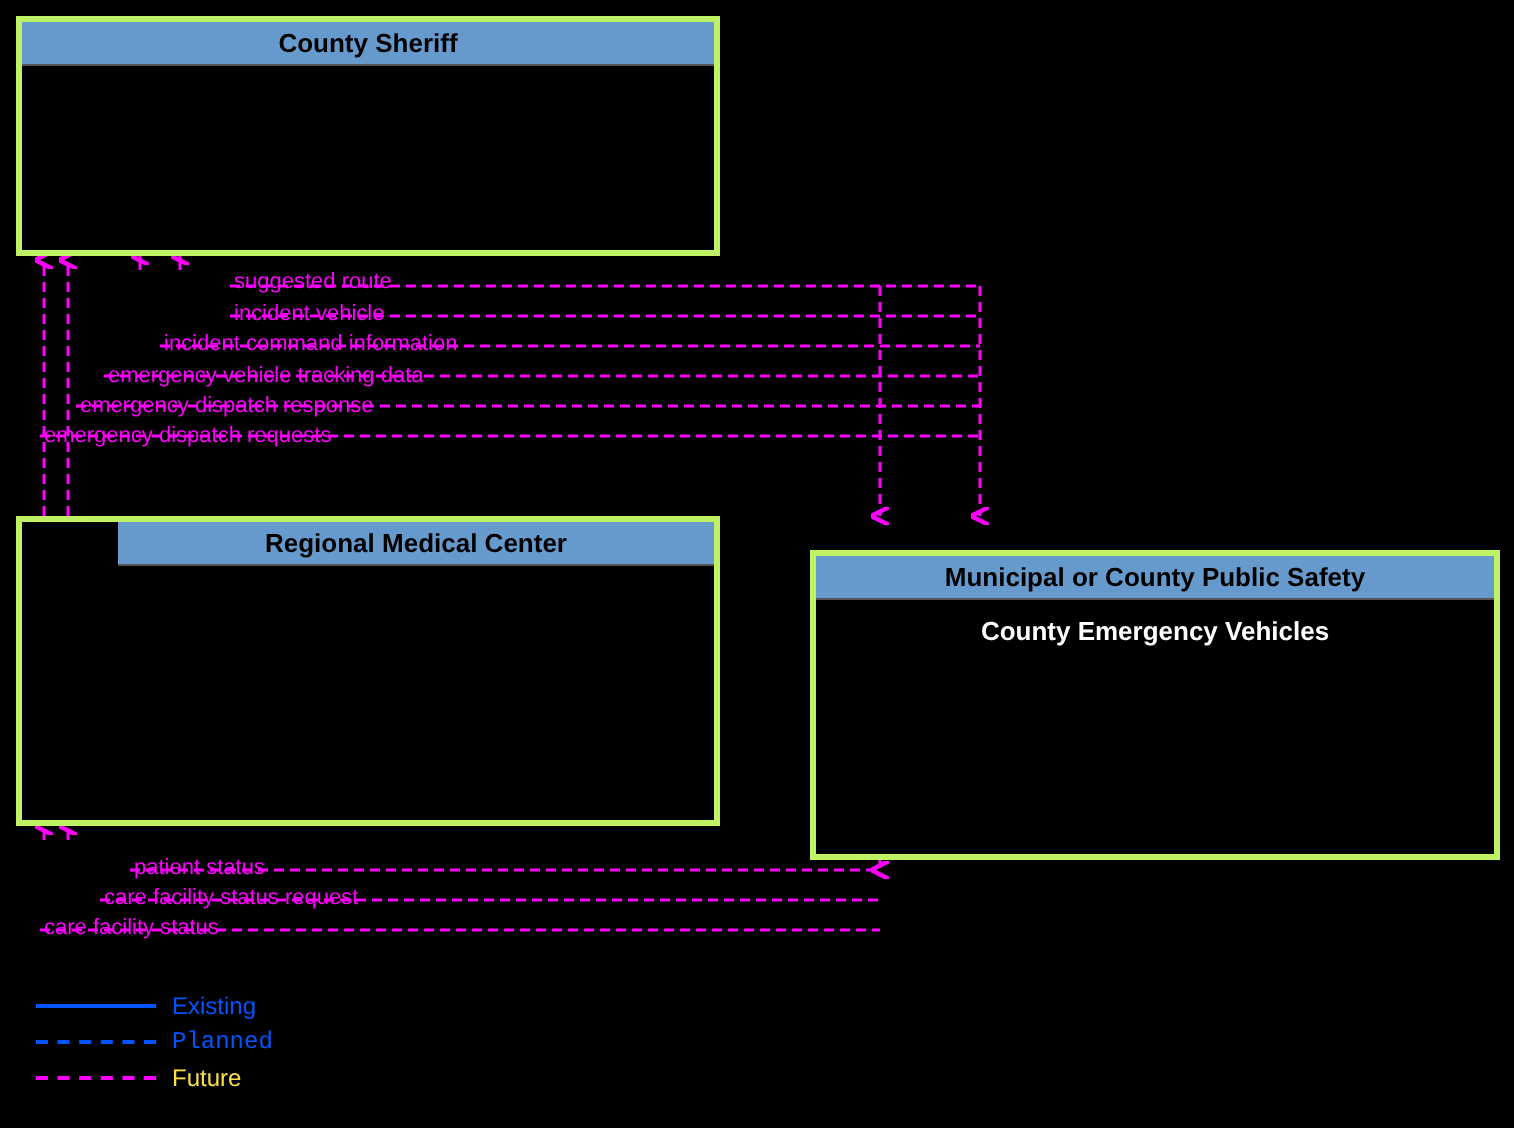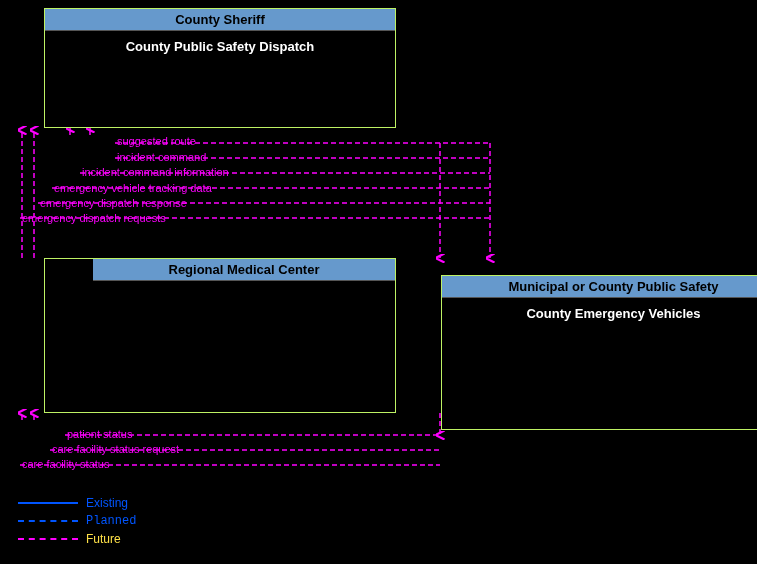--- a/index.html
+++ b/index.html
@@ -15,23 +15,22 @@
     .diagram-container {
       position: absolute;
       top: 0; left: 0;
       width: 757px;
       height: 564px;
     }
 
     
     .node-box {
       position: absolute;
-      border: 1px solid #bef264;
+      border: 3px solid #bef264;
       background: #000;
-      margin-left: 36px;
     }
     .node-header {
       background: #6699cc;
       color: #000;
       text-align: center;
       font-size: 13px;
       font-weight: bold;
       padding: 3px 5px;
       border-bottom: 1px solid #555;
     }
@@ -170,25 +169,24 @@
 
     <line x1="50" y1="450" x2="440" y2="450" stroke="#ff00ff" stroke-width="1.5" stroke-dasharray="5,3"></line>
 
     <line x1="20" y1="465" x2="440" y2="465" stroke="#ff00ff" stroke-width="1.5" stroke-dasharray="5,3"></line>
 
     <line x1="440" y1="413" x2="440" y2="435" stroke="#ff00ff" stroke-width="1.5" stroke-dasharray="5,3" marker-end="url(#arrowMagentaDown)"></line>
   </svg>
 
   <div class="node-box box-sheriff">
     <div class="node-header">County Sheriff</div>
-    <div class="node-label">County Public Safety Dispatch</div>
   </div>
 
   <div class="flow-label magenta" style="left:117px; top:135px;">suggested route</div>
-  <div class="flow-label magenta" style="left:117px; top:151px;">incident command</div>
+  <div class="flow-label magenta" style="left:117px; top:151px;">incident vehicle</div>
   <div class="flow-label magenta" style="left:82px; top:166px;">incident command information</div>
   <div class="flow-label magenta" style="left:54px; top:182px;">emergency vehicle tracking data</div>
   <div class="flow-label magenta" style="left:40px; top:197px;">emergency dispatch response</div>
   <div class="flow-label magenta" style="left:22px; top:212px;">emergency dispatch requests</div>
 
   <div class="node-box box-rmc">
     <div class="node-header">Regional Medical Center</div>
   </div>
 
   <div class="node-box box-mcps">

